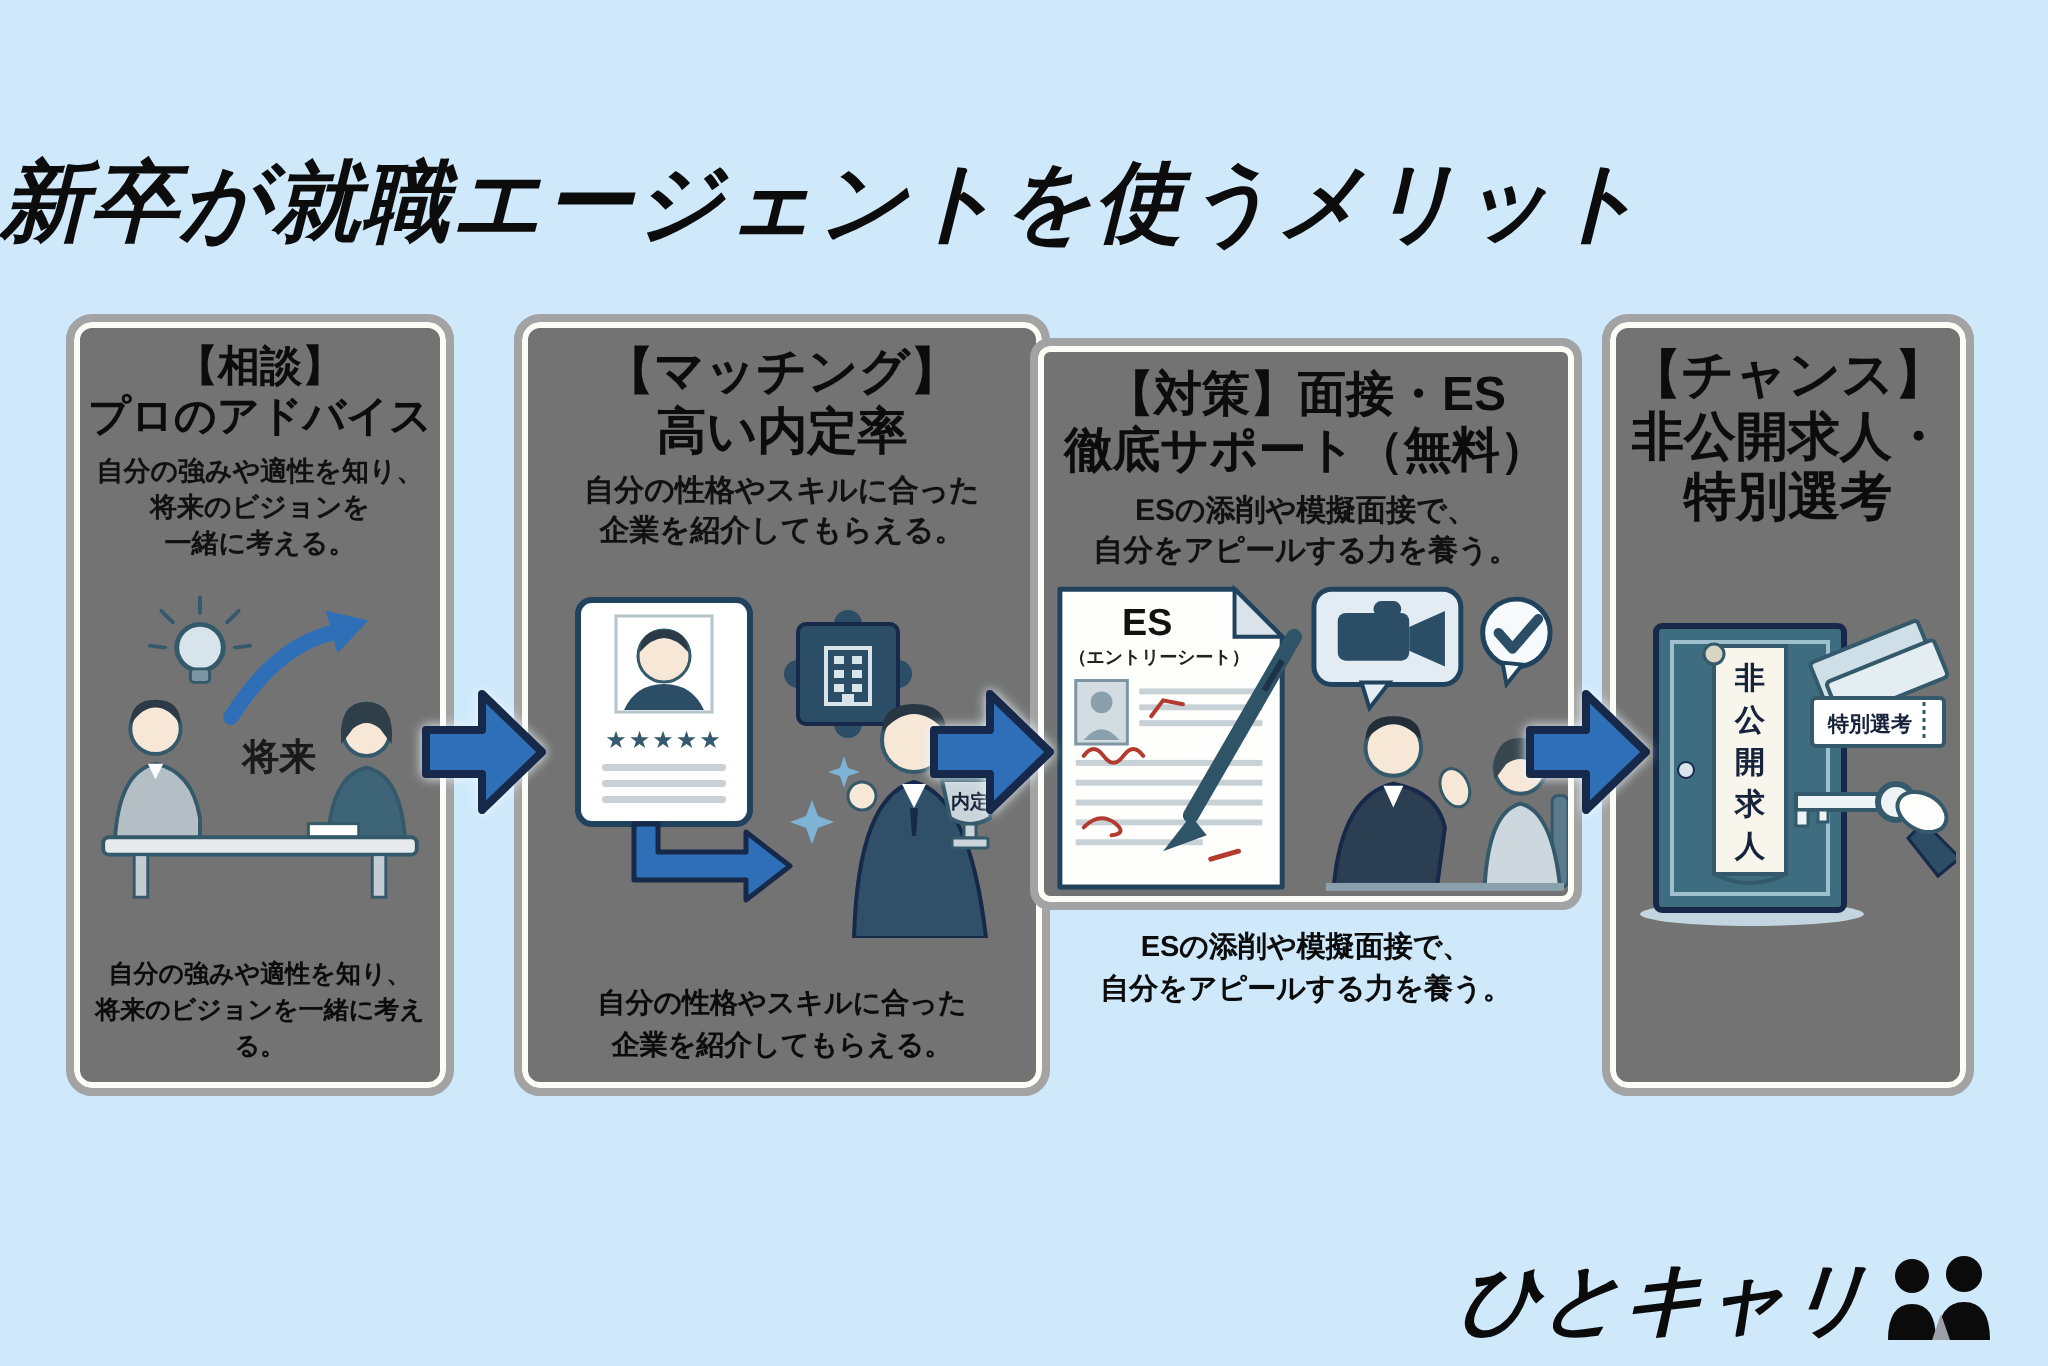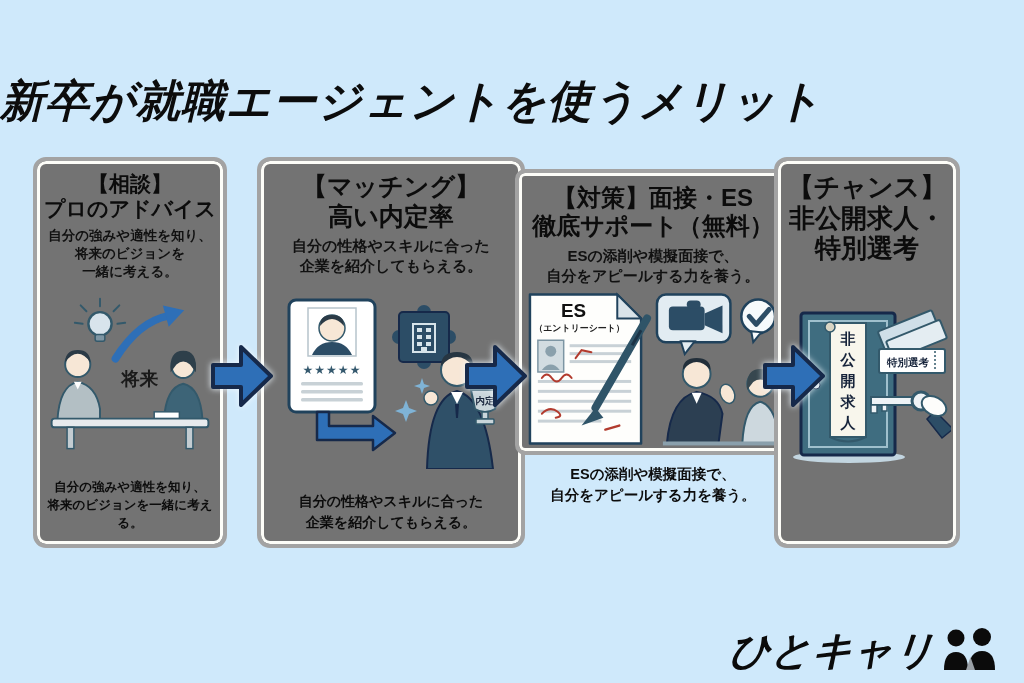--- a/index.html
+++ b/index.html
@@ -17,21 +17,21 @@
   .card{
     position:absolute;box-sizing:border-box;
     background:#737373;border:4px solid #a3a3a3;border-radius:13px;
     box-shadow:inset 0 0 0 3px #fdfdf8;
     display:flex;flex-direction:column;align-items:center;
     padding:9px 3px 10px;
   }
   .card-1{left:33px;top:157px;width:194px;height:391px;}
   .card-2{left:257px;top:157px;width:268px;height:391px;}
   .card-3{left:515px;top:169px;width:276px;height:286px;border-radius:10px;}
-  .card-4{left:774px;top:157px;width:186px;height:391px;}
+  .card-4{left:801px;top:157px;width:186px;height:391px;}
   .hdr{
     margin:2px 0 0;text-align:center;font-weight:800;color:#0c0c0c;
     line-height:1.18;white-space:pre-line;
   }
   .sub{
     margin:5px 0 0;text-align:center;font-weight:700;color:#111;
     line-height:1.35;white-space:pre-line;
   }
   .cap{
     margin:auto 0 2px;text-align:center;font-weight:800;color:#0c0c0c;

